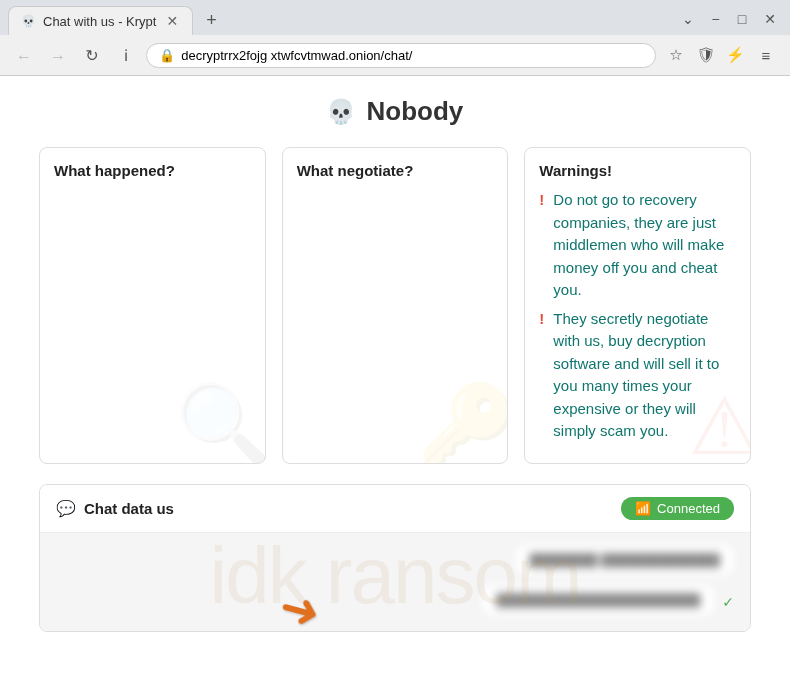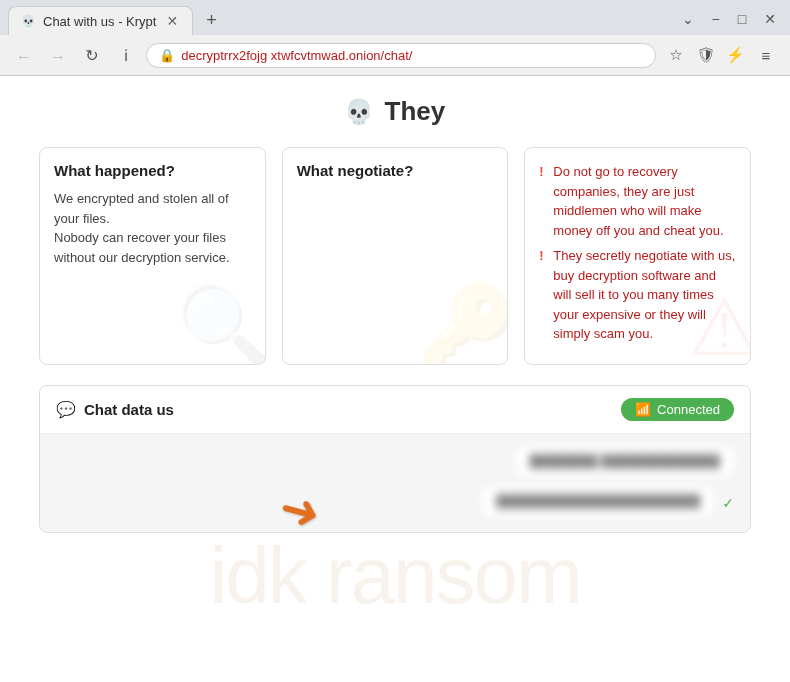--- a/index.html
+++ b/index.html
@@ -115,21 +115,21 @@
       font-size: 13px;
       color: #333;
     }
     .address-secure {
       color: #333;
       font-size: 13px;
     }
     .address-text {
       flex: 1;
       font-size: 13px;
-      color: #b91c1c;
+      color: #000000;
     }
     .nav-right-icons {
       display: flex;
       gap: 2px;
     }
     .nav-icon-btn {
       width: 28px;
       height: 28px;
       border-radius: 50%;
       display: flex;
@@ -206,22 +206,22 @@
       font-size: 80px;
       opacity: 0.08;
       color: #888;
       pointer-events: none;
     }
     .card.warning .card-watermark { color: #e74c3c; opacity: 0.07; }
     .card.guarantee .card-watermark { color: #27ae60; opacity: 0.07; }
     .card.happened .card-watermark { color: #555; opacity: 0.07; }
 
     .warning-item {
-      font-size: 13px;
-      color: #b91c1c;
+      font-size: 15px;
+      color: #0f766e;
       line-height: 1.5;
       margin-bottom: 6px;
       padding-left: 14px;
       position: relative;
     }
     .warning-item::before {
       content: '!';
       position: absolute;
       left: 0;
       color: #e74c3c;
@@ -358,39 +358,37 @@
       <div class="nav-icon-btn">≡</div>
     </div>
   </div>
 </div>
 
 <div class="browser-window">
   <div class="page-content">
 
     <div class="page-header">
       <span class="skull-icon">💀</span>
-      <span>They</span>
+      <span>Nobody</span>
     </div>
 
     <div class="cards-row">
 
       <div class="card happened">
         <div class="card-title">What happened?</div>
-        <div class="card-body">
-          We encrypted and stolen all of your files.<br>Nobody can recover your files without our decryption service.
-        </div>
         <div class="card-watermark">🔍</div>
       </div>
 
       <div class="card guarantee">
         <div class="card-title">What negotiate?</div>
         <div class="card-watermark">🔑</div>
       </div>
 
       <div class="card warning">
+        <div class="card-title">Warnings!</div>
         <div class="card-body">
           <div class="warning-item">Do not go to recovery companies, they are just middlemen who will make money off you and cheat you.</div>
           <div class="warning-item">They secretly negotiate with us, buy decryption software and will sell it to you many times your expensive or they will simply scam you.</div>
         </div>
         <div class="card-watermark">⚠</div>
       </div>
     </div>
 
     <div class="chat-section">
 

